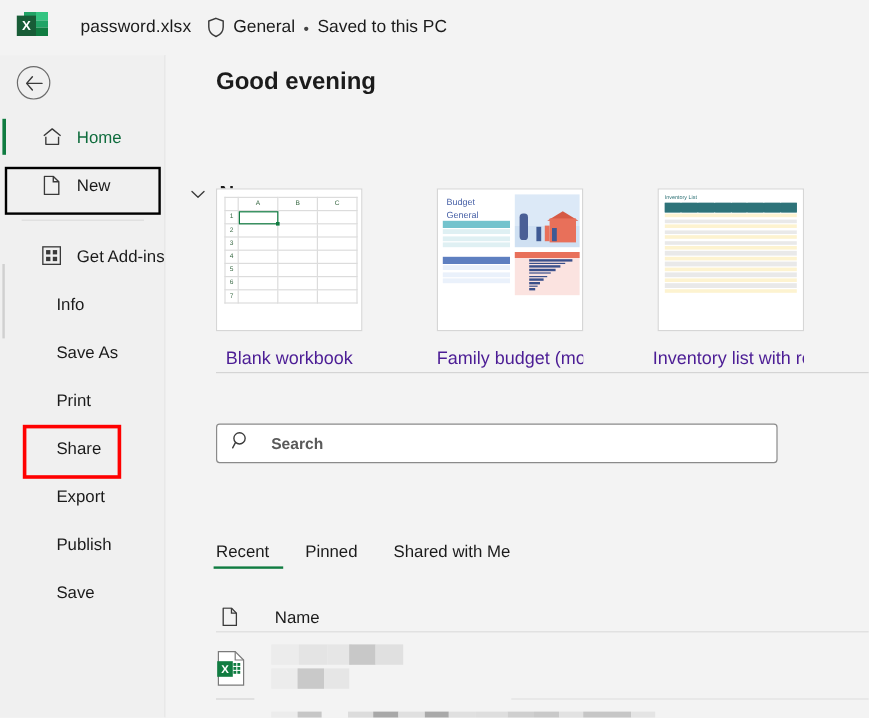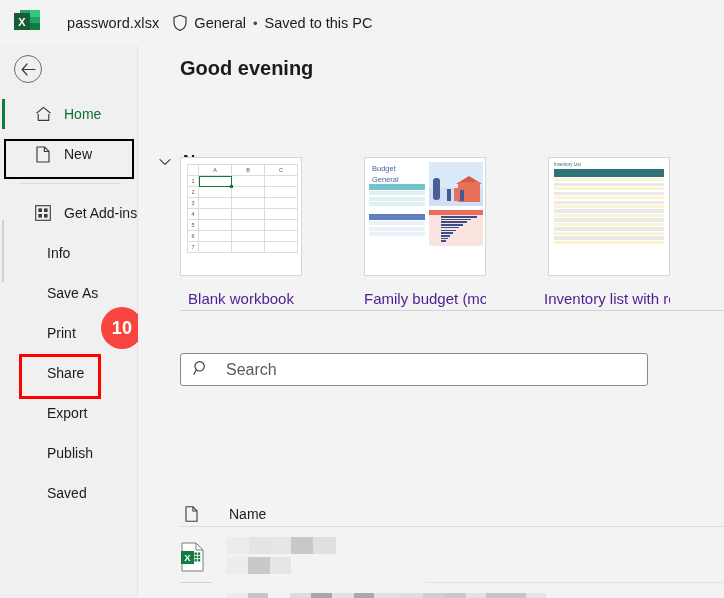--- a/index.html
+++ b/index.html
@@ -142,21 +142,21 @@
   .inv-row.g { background: #e9e9e9; }
 
   .section-div { position: absolute; left: 42px; top: 264px; width: 544px; height: 1px; background: #d4d4d4; }
 
   
   .search-box {
     position: absolute; left: 42px; top: 307px; width: 468px; height: 33px;
     background: #fff; border: 1px solid #8a8a8a; border-radius: 3px;
     display: flex; align-items: center; padding-left: 12px; cursor: text;
   }
-  .search-box .stxt { margin-left: 17px; font-size: 16px; color: #5a5a5a; }
+  .search-box .stxt { margin-left: 17px; font-size: 13px; color: #5a5a5a; font-weight: bold; }
 
   
   .tabs { position: absolute; left: 42px; top: 405px; display: flex; gap: 0; }
   .tab {
     font-size: 14px; color: #1b1b1b; padding: 0 14px 7px 0; margin-right: 16px;
     position: relative; cursor: pointer;
   }
   .tab.active { font-weight: normal; }
   .tab.active::after {
     content: ""; position: absolute; left: -2px; bottom: 0; width: 58px; height: 2.4px; background: #107c41;
@@ -267,29 +267,28 @@
       <div class="nav-item no-icon">
         <span class="lbl">Share</span>
       </div>
       <div class="nav-item no-icon">
         <span class="lbl">Export</span>
       </div>
       <div class="nav-item no-icon">
         <span class="lbl">Publish</span>
       </div>
       <div class="nav-item no-icon">
-        <span class="lbl">Saved</span>
+        <span class="lbl">Save</span>
       </div>
     </div>
 
     <div class="annot-home"></div>
     <div class="annot-save"></div>
   </div>
 
-  <div class="badge">10</div>
 
   <div class="main">
 
     <div class="greeting">Good evening</div>
 
     <div class="new-head">
       <span class="chev">
         <svg width="12" height="8" viewBox="0 0 12 8" fill="none">
           <path d="M1 1.6L6 6.3 11 1.6" stroke="#3a3a3a" stroke-width="1.15" fill="none" stroke-linecap="round" stroke-linejoin="round"></path>
         </svg>
@@ -442,20 +441,25 @@
     <div class="search-box">
       <span>
         <svg width="16" height="16" viewBox="0 0 16 16" fill="none">
           <circle cx="6.6" cy="6.3" r="4.7" stroke="#3a3a3a" stroke-width="1.15" fill="none"></circle>
           <path d="M3.2 9.9L0.9 14.2" stroke="#3a3a3a" stroke-width="1.15" stroke-linecap="round"></path>
         </svg>
       </span>
       <span class="stxt">Search</span>
     </div>
 
+    <div class="tabs">
+      <div class="tab active"><span>Recent</span></div>
+      <div class="tab"><span>Pinned</span></div>
+      <div class="tab"><span>Shared with Me</span></div>
+    </div>
 
     <div class="list-head">
       <span class="fileicon">
         <svg width="13" height="16" viewBox="0 0 13 16" fill="none">
           <path d="M1 0.8h7L12 5v10.2H1V0.8z" stroke="#3a3a3a" stroke-width="1.1" fill="none" stroke-linejoin="round"></path>
           <path d="M7.9 0.8V5H12" stroke="#3a3a3a" stroke-width="1.1" fill="none"></path>
         </svg>
       </span>
       <span class="nm">Name</span>
     </div>

